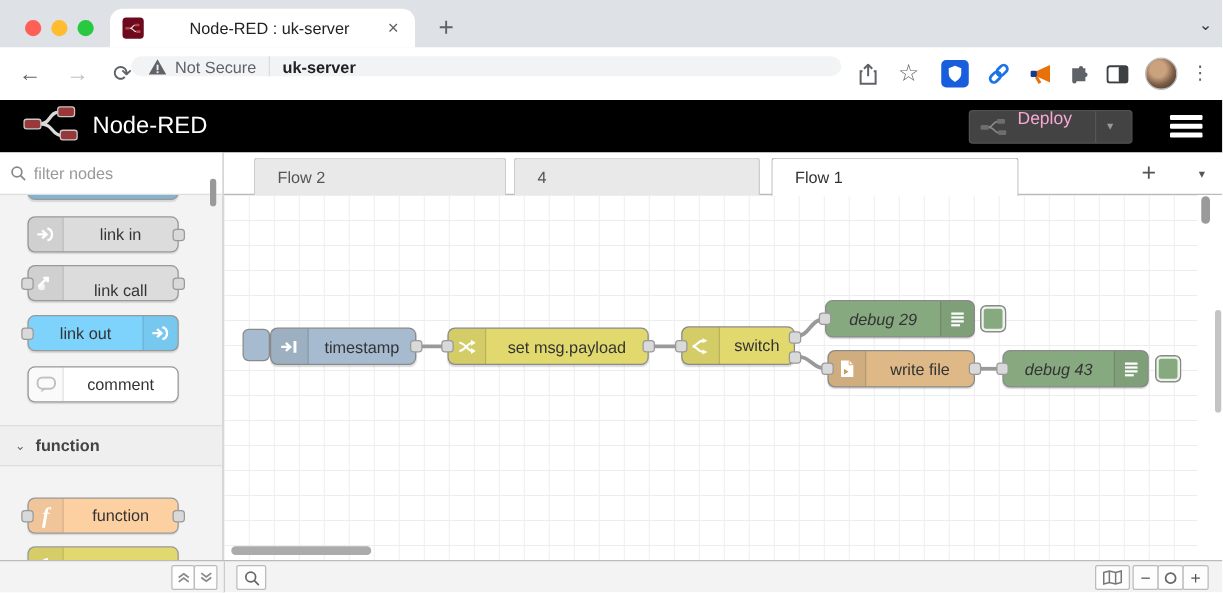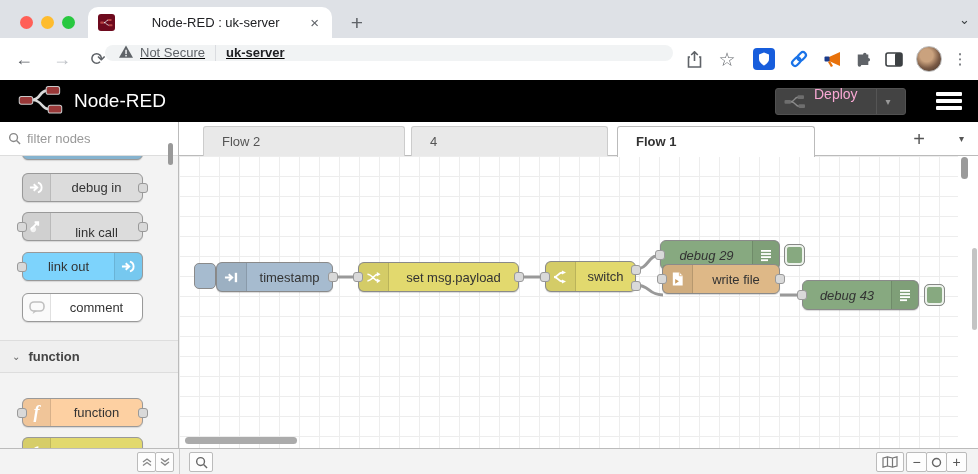--- a/index.html
+++ b/index.html
@@ -16,21 +16,21 @@
   .chrometab { left:88px; top:7px; width:244px; height:31px; background:#fff; border-radius:10px 10px 0 0; display:flex; align-items:center; padding:0 10px; }
   .favicon { width:17px; height:17px; background:#6e0a1e; border-radius:3px; margin-right:9px; flex:0 0 auto; display:flex; align-items:center; justify-content:center; }
   .tabtitle { font-size:13px; color:#202124; flex:1; white-space:nowrap; overflow:hidden;text-align:center; }
   .tabclose { font-size:15px; color:#5f6368; padding:0 3px; }
   .newtab { left:345px; top:11px; font-size:21px; color:#5f6368; width:24px; height:24px; text-align:center; line-height:23px; }
   .tabsearch { right:8px; top:12px; color:#3c4043; font-size:13px; }
 
   
   .toolbar { left:0; top:38px; width:978px; height:42px; background:#fff; }
   .navic { top:9px; width:24px; height:24px; color:#5f6368; font-size:18px; text-align:center; line-height:24px; }
-  .omnibox { left:105px; top:45px; width:568px; height:16px; background:#f1f3f4; border-radius:15px; display:flex; align-items:flex-start; padding:0 14px;text-decoration:underline; }
+  .omnibox { left:105px; top:45px; width:568px; height:16px; background:#f1f3f4; border-radius:15px; display:flex; align-items:center; padding:0 14px; }
   .omnibox .warn { margin-right:7px; }
   .sec { font-size:13px; color:#5f6368; margin-right:10px; }
   .omnidiv { width:1px; height:16px; background:#dadce0; margin-right:10px; }
   .urlhost { font-size:13px; color:#202124; font-weight:bold; }
   .urlrest { font-size:13px; color:#5f6368; }
   .tbicon { top:47px; width:24px; height:24px; display:flex; align-items:center; justify-content:center; }
   .avatar { left:916px; top:46px; width:26px; height:26px; border-radius:50%;
             background:radial-gradient(circle at 40% 35%, #caa27e 0 30%, #7a5a45 60%, #3c2f28 100%); border:1px solid #bbb; }
   .dots { left:950px; top:47px; color:#5f6368; font-size:15px; letter-spacing:0; width:20px; text-align:center; line-height:24px; }
 
@@ -56,21 +56,21 @@
   .plabel { flex:1; text-align:center; font-size:13px; color:#333; }
   .pport { position:absolute; width:10px; height:10px; background:#d9d9d9; border:1px solid #999; border-radius:3px; top:9px; }
   .pcat { position:absolute; left:0; width:178px; height:33px; background:#efefef; border-top:1px solid #ddd; border-bottom:1px solid #ddd; display:flex; align-items:center; }
   .pcat .chev { color:#666; font-size:10px; margin:0 8px 0 12px; }
   .pcat .cname { font-weight:bold; font-size:13px; color:#444; }
   .pscroll { position:absolute; left:168px; top:21px; width:5px; height:22px; background:#999; border-radius:3px; }
 
   
   .flowtabs { left:179px; top:122px; width:799px; height:34px; background:#fff; border-bottom:1px solid #bbb; }
   .ftab { position:absolute; top:4px; height:30px; background:#e9e9e9; border:1px solid #ccc; border-bottom:none; border-radius:3px 3px 0 0; font-size:13px; color:#555; line-height:29px; padding-left:18px; }
-  .ftab.active { background:#fff; border-color:#bbb; color:#333; font-weight:bold; height:31px; z-index:2; }
+  .ftab.active { background:#fff; border-color:#bbb; color:#333; font-weight:normal; height:31px; z-index:2; }
   .ftadd { position:absolute; top:6px; font-size:20px; color:#555; width:24px; text-align:center; }
   .ftcaret { position:absolute; top:11px; right:14px; font-size:10px; color:#555; }
 
   
   .canvas { left:179px; top:156px; width:779px; height:292px; background:#fff;
     background-image:linear-gradient(#ededed 1px, transparent 1px), linear-gradient(90deg,#ededed 1px, transparent 1px);
     background-size:20px 20px; overflow:hidden; }
   .cgutter { left:958px; top:156px; width:20px; height:292px; background:#fff; }
   .vthumb { left:961px; top:157px; width:7px; height:22px; background:#9a9a9a; border-radius:4px; }
   .hthumb { position:absolute; left:6px; top:281px; width:112px; height:7px; background:#ababab; border-radius:4px; }
@@ -210,21 +210,21 @@
 
       <div class="pnode" style="top:-24px;height:28px;background:#85b3cf;"></div>
 
       <div class="pnode" style="top:17px;background:#dcdcdc;">
         <div class="picon">
           <svg width="15" height="15" viewBox="0 0 16 16">
               <path d="M1,8 H8 M5,4.5 L8.8,8 L5,11.5" stroke="#fff" stroke-width="2" fill="none"></path>
               <path d="M9.5,2.8 a5.4,5.4 0 0 1 0,10.4" stroke="#fff" stroke-width="2" fill="none"></path>
             </svg>
         </div>
-        <div class="plabel">debug in</div>
+        <div class="plabel">link in</div>
         <div class="pport" style="right:-6px;"></div>
       </div>
 
       <div class="pnode" style="top:56px;background:#dcdcdc;align-items:flex-end;">
         <div class="picon">
           <svg width="15" height="15" viewBox="0 0 16 16">
               <path d="M2,11 L9,4 M6,3.5 L9.8,3.5 L9.8,7.3" stroke="#fff" stroke-width="2" fill="none"></path>
               <circle cx="4.5" cy="11" r="3" fill="#fff" opacity="0.75"></circle>
             </svg>
         </div>
@@ -343,21 +343,21 @@
             <rect x="2" y="2" width="10" height="1.8" fill="#fff"></rect>
             <rect x="2" y="5.1" width="10" height="1.8" fill="#fff"></rect>
             <rect x="2" y="8.2" width="10" height="1.8" fill="#fff"></rect>
             <rect x="2" y="11.3" width="7" height="1.8" fill="#fff"></rect>
           </svg>
       </div>
       <div class="port" style="left:-6px;top:9px;"></div>
     </div>
     <div class="dbgtoggle" style="left:605px;top:88px;"></div>
 
-    <div class="node" style="left:483px;top:108px;width:118px;background:#deb887;">
+    <div class="node" style="left:483px;top:124px;width:118px;background:#deb887;">
       <div class="nicon">
         <svg width="15" height="16" viewBox="0 0 16 16">
             <path d="M3,1 H10 L13.5,4.5 V15 H3 Z" fill="#fff"></path>
             <path d="M10,1 V4.5 H13.5" fill="none" stroke="#deb887" stroke-width="1"></path>
             <path d="M5.5,8 L9.5,10.5 L5.5,13 Z" fill="#c89b5f"></path>
           </svg>
       </div>
       <div class="nlabel">write file</div>
       <div class="port" style="left:-6px;top:9px;"></div>
       <div class="port" style="right:-6px;top:9px;"></div>

